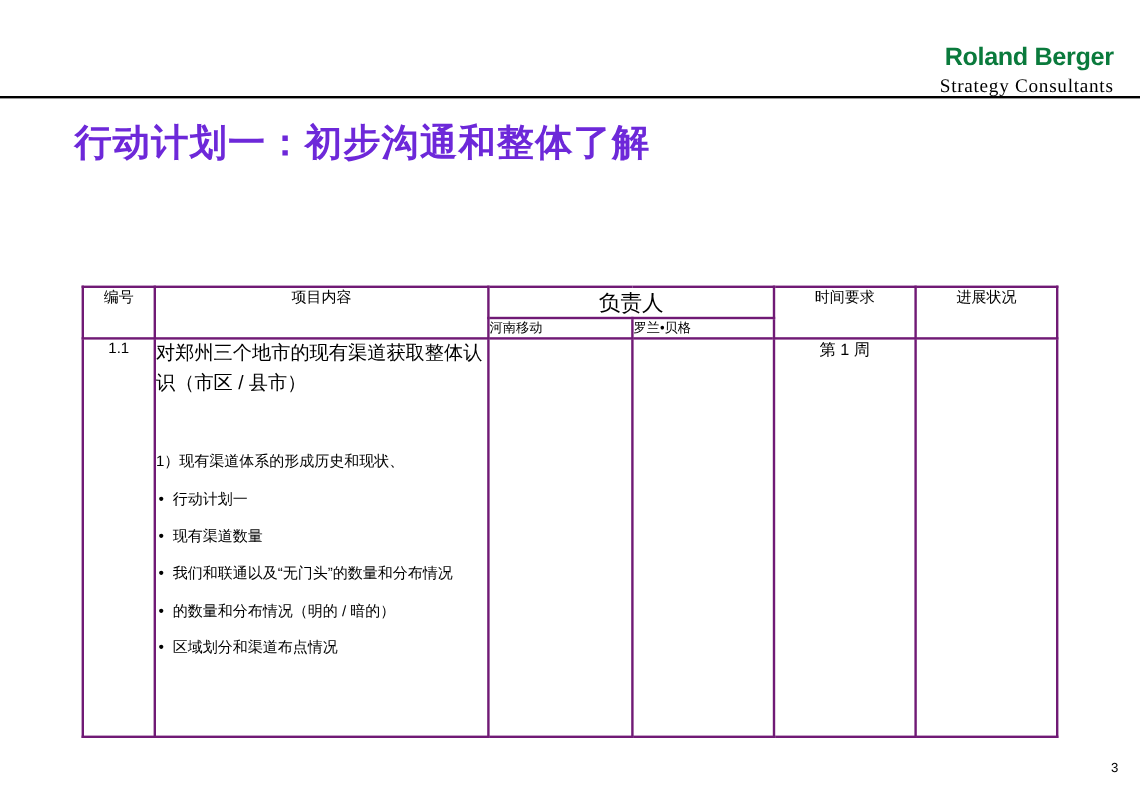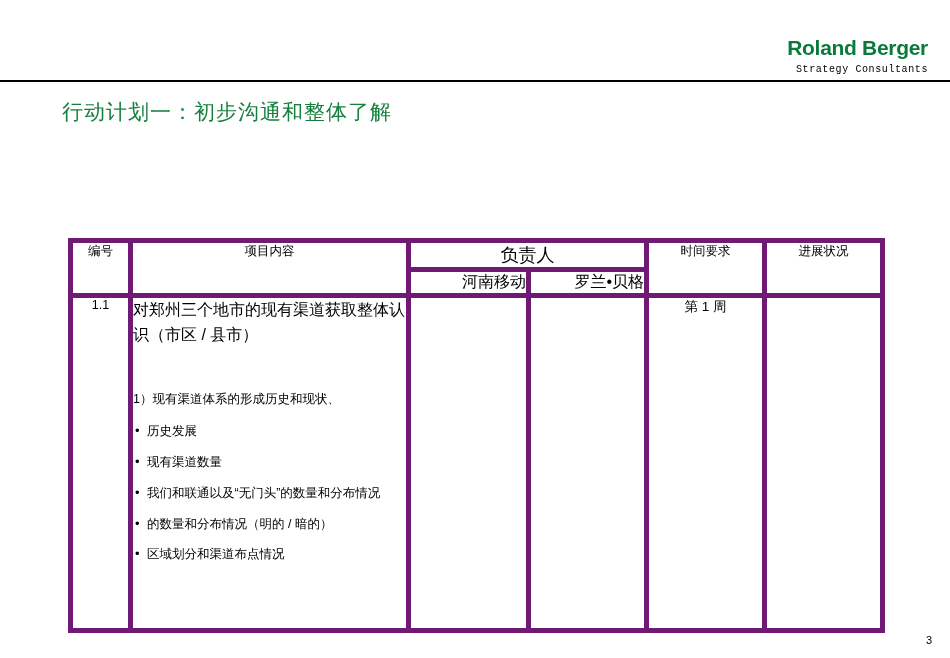--- a/index.html
+++ b/index.html
@@ -34,81 +34,81 @@
   .brand-name {
     font-family: "Liberation Sans", sans-serif;
     font-weight: bold;
     font-size: 21px;
     letter-spacing: -0.3px;
     color: #0a7a3c;
     white-space: nowrap;
   }
   .brand-sub {
     margin-top: 7px;
-    font-family: Liberation Mono, monospace;
-    font-size: 10px;
+    font-family: Liberation Serif, serif;
+    font-size: 16px;
     letter-spacing: 0.6px;
     color: #000000;
     white-space: nowrap;
   }
   .header-rule {
     position: absolute;
     left: 0;
     top: 63px;
     width: 950px;
     height: 2px;
     background: #000000;
   }
 
   
   .slide-title {
     position: absolute;
     left: 62px;
     top: 98px;
-    font-size: 21px;
-    font-weight: normal;
+    font-size: 31px;
+    font-weight: bold;
     letter-spacing: 1px;
-    color: #15803d;
+    color: #6d28d9;
     white-space: nowrap;
   }
 
   
   .plan-table {
     position: absolute;
     left: 68px;
     top: 238px;
     width: 812px;
     border-collapse: collapse;
     table-layout: fixed;
   }
   .plan-table td, .plan-table th {
-    border: 5px solid #701a75;
+    border: 2px solid #701a75;
     padding: 0;
     vertical-align: top;
     font-weight: normal;
   }
   .hdr-cell {
     text-align: center;
     vertical-align: middle;
     font-size: 12.5px;
     font-weight: bold;
     padding: 7px 4px;
     height: 22px;
   }
   .hdr-span {
     text-align: center;
     vertical-align: middle;
     font-size: 18px;
     font-weight: bold;
     padding: 6px 4px;
   }
   .hdr-sub {
-    text-align: right;
+    text-align: left;
     vertical-align: middle;
-    font-size: 16px;
+    font-size: 11px;
     padding: 6px 4px;
   }
 
   .col-no      { width: 60px; }
   .col-content { width: 278px; }
   .col-resp-a  { width: 120px; }
   .col-resp-b  { width: 118px; }
   .col-time    { width: 118px; }
   .col-status  { width: 118px; }
 
@@ -205,21 +205,21 @@
       <td class="hdr-sub">罗兰•贝格</td>
     </tr>
   </thead>
   <tbody>
     <tr>
       <td class="cell-no">1.1</td>
       <td class="cell-content">
         <div class="item-heading">对郑州三个地市的现有渠道获取整体认识（市区 / 县市）</div>
         <div class="item-sub">1）现有渠道体系的形成历史和现状、</div>
         <ul class="bullets">
-          <li>历史发展</li>
+          <li>行动计划一</li>
           <li>现有渠道数量</li>
           <li>我们和联通以及“无门头”的数量和分布情况</li>
           <li>的数量和分布情况（明的 / 暗的）</li>
           <li>区域划分和渠道布点情况</li>
         </ul>
       </td>
       <td class="cell-blank"></td>
       <td class="cell-blank"></td>
       <td class="cell-time">第 1 周</td>
       <td class="cell-blank"></td>

